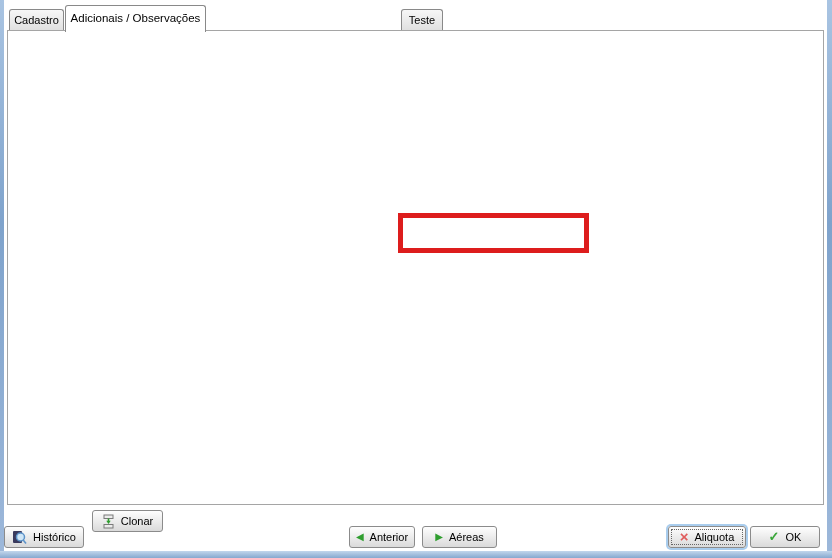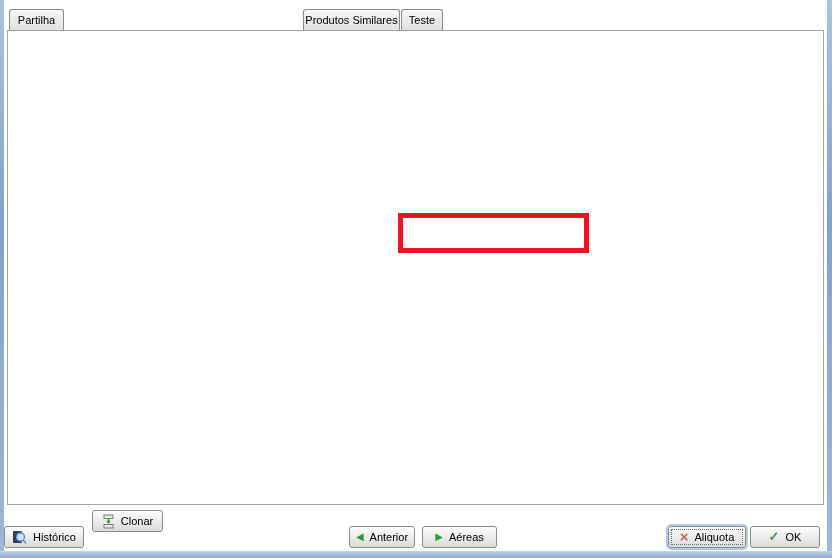--- a/index.html
+++ b/index.html
@@ -68,22 +68,22 @@
               background:#fff;border:1px solid #b5b5b5;padding:4px;}
 </style>
 </head>
 <body>
 
 <div class="window">
   <div class="edge-l"></div>
   <div class="edge-r"></div>
   <div class="edge-b"></div>
 
-  <div class="tab" style="left:9px;width:55px;">Partilha</div>
-  <div class="tab" style="left:303px;width:97px;">Produtos Similares</div>
+  <div class="tab" style="left:9px;width:55px;">Cadastro</div>
+  <div class="tab active" style="left:65px;width:141px;">Adicionais / Observações</div>
   <div class="tab" style="left:401px;width:42px;">Teste</div>
 
   <div class="page"></div>
 
   <div class="lbl" style="left:2px;top:64px;width:125px;">% COFINS:</div>
   <div class="inp num" style="left:130px;top:61px;width:81px;">4</div>
   <div class="lbl" style="left:160px;top:64px;width:122px;">CST COFINS:</div>
   <div class="combo gray" style="left:285px;top:60px;width:82px;">
     <span class="cval">01 - Opera</span>
     <span class="cbtn">▼</span>

